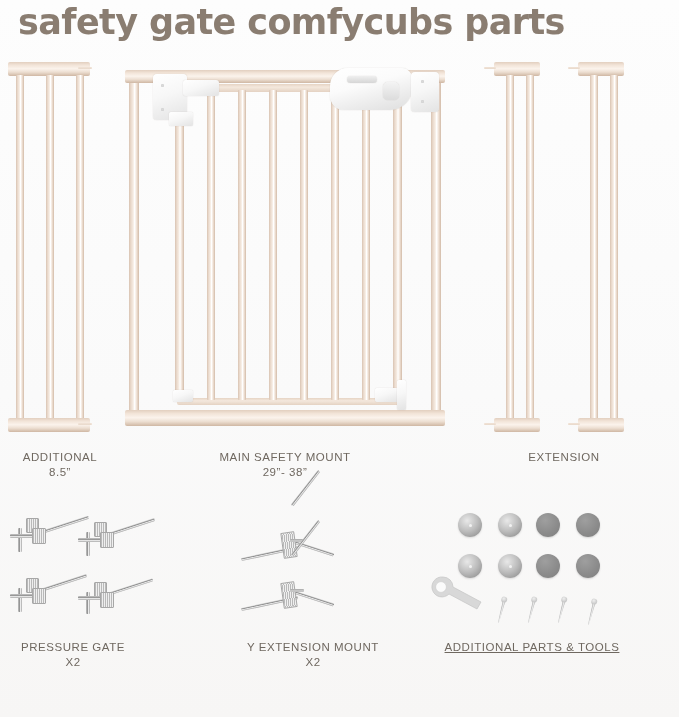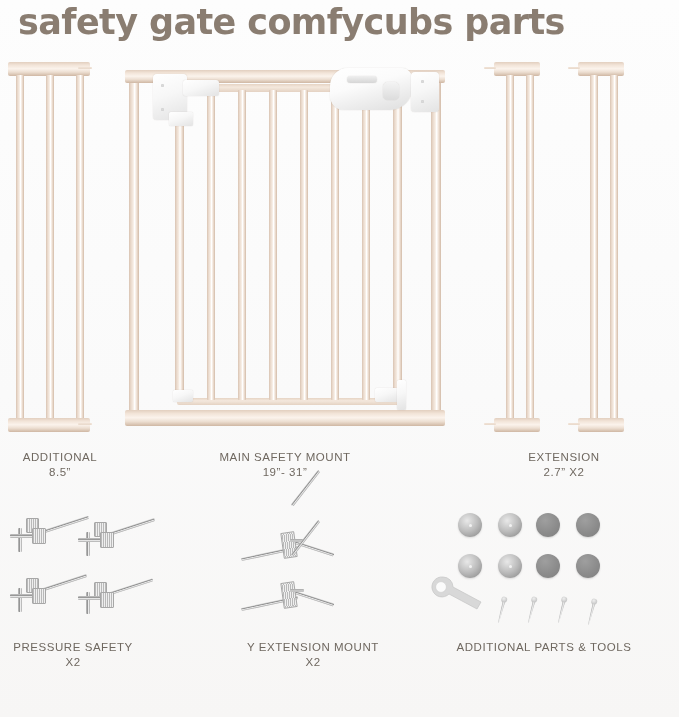--- a/index.html
+++ b/index.html
@@ -217,21 +217,21 @@
     <div class="screwdot" style="left:296px; top:18px;"></div>
     <div class="screwdot" style="left:296px; top:38px;"></div>
 
     <div class="plastic" style="left:48px; top:328px; width:20px; height:12px;"></div>
     <div class="plastic" style="left:250px; top:326px; width:24px; height:14px;"></div>
     <div class="plastic" style="left:272px; top:318px; width:9px; height:30px; border-radius:2px;"></div>
   </div>
 
   <div class="label" style="left:185px; top:450px; width:200px;">
     <span>MAIN SAFETY MOUNT</span>
-    <span class="sub">19”- 31”</span>
+    <span class="sub">29”- 38”</span>
   </div>
 
   <div class="part" style="left:484px; top:62px; width:56px; height:370px;">
     <div class="bar-h" style="left:10px; top:0; width:46px; height:14px;"></div>
     <div class="bar-h thin" style="left:0; top:5px; width:12px; height:2px;"></div>
     <div class="bar-v" style="left:22px; top:13px; width:8px; height:345px;"></div>
     <div class="bar-v" style="left:42px; top:13px; width:8px; height:345px;"></div>
     <div class="bar-h" style="left:10px; top:356px; width:46px; height:14px;"></div>
     <div class="bar-h thin" style="left:0; top:361px; width:12px; height:2px;"></div>
   </div>
@@ -240,21 +240,20 @@
     <div class="bar-h" style="left:10px; top:0; width:46px; height:14px;"></div>
     <div class="bar-h thin" style="left:0; top:5px; width:12px; height:2px;"></div>
     <div class="bar-v" style="left:22px; top:13px; width:8px; height:345px;"></div>
     <div class="bar-v" style="left:42px; top:13px; width:8px; height:345px;"></div>
     <div class="bar-h" style="left:10px; top:356px; width:46px; height:14px;"></div>
     <div class="bar-h thin" style="left:0; top:361px; width:12px; height:2px;"></div>
   </div>
 
   <div class="label" style="left:474px; top:450px; width:180px;">
     <span>EXTENSION</span>
-    <span class="sub">2.7” X2</span>
   </div>
 
   <div class="part" style="left:6px; top:500px; width:140px; height:125px;">
 
     <div style="position:absolute; left:12px; top:18px;">
       <div class="metal-rod" style="left:18px; top:6px; width:54px; height:3px; transform:rotate(-18deg);"></div>
       <div class="knurl" style="left:8px; top:0px; width:11px; height:13px;"></div>
       <div class="metal-rod v" style="left:0px; top:10px; width:4px; height:24px;"></div>
       <div class="metal-rod" style="left:-8px; top:16px; width:24px; height:4px;"></div>
       <div class="knurl" style="left:14px; top:10px; width:12px; height:14px;"></div>
@@ -279,21 +278,21 @@
     <div style="position:absolute; left:80px; top:82px;">
       <div class="metal-rod" style="left:18px; top:4px; width:50px; height:3px; transform:rotate(-18deg);"></div>
       <div class="knurl" style="left:8px; top:0px; width:11px; height:13px;"></div>
       <div class="metal-rod v" style="left:0px; top:10px; width:4px; height:22px;"></div>
       <div class="metal-rod" style="left:-8px; top:14px; width:24px; height:4px;"></div>
       <div class="knurl" style="left:14px; top:10px; width:12px; height:14px;"></div>
     </div>
   </div>
 
   <div class="label" style="left:0px; top:640px; width:146px;">
-    <span>PRESSURE SAFETY</span>
+    <span>PRESSURE GATE</span>
     <span class="sub">X2</span>
   </div>
 
   <div class="part" style="left:236px; top:500px; width:160px; height:125px;">
 
     <div style="position:absolute; left:10px; top:6px;">
 
       <div class="metal-rod" style="left:46px; top:-2px; width:44px; height:3px; transform:rotate(-52deg); transform-origin:left center;"></div>
 
       <div class="metal-rod" style="left:46px; top:34px; width:44px; height:3px; transform:rotate(18deg); transform-origin:left center;"></div>
@@ -350,18 +349,18 @@
     <div style="position:absolute; left:132px; top:96px; transform:rotate(14deg);">
       <div class="screw-head" style="left:0; top:0;"></div>
       <div class="screw-shank" style="left:1.5px; top:5px; height:22px;"></div>
     </div>
     <div style="position:absolute; left:162px; top:98px; transform:rotate(14deg);">
       <div class="screw-head" style="left:0; top:0;"></div>
       <div class="screw-shank" style="left:1.5px; top:5px; height:22px;"></div>
     </div>
   </div>
 
-  <div class="label" style="left:424px; top:640px; width:240px;">
+  <div class="label" style="left:412px; top:640px; width:240px;text-decoration:underline;">
     <span>ADDITIONAL PARTS &amp; TOOLS</span>
   </div>
 
 
 </div>
 
 </body></html>

